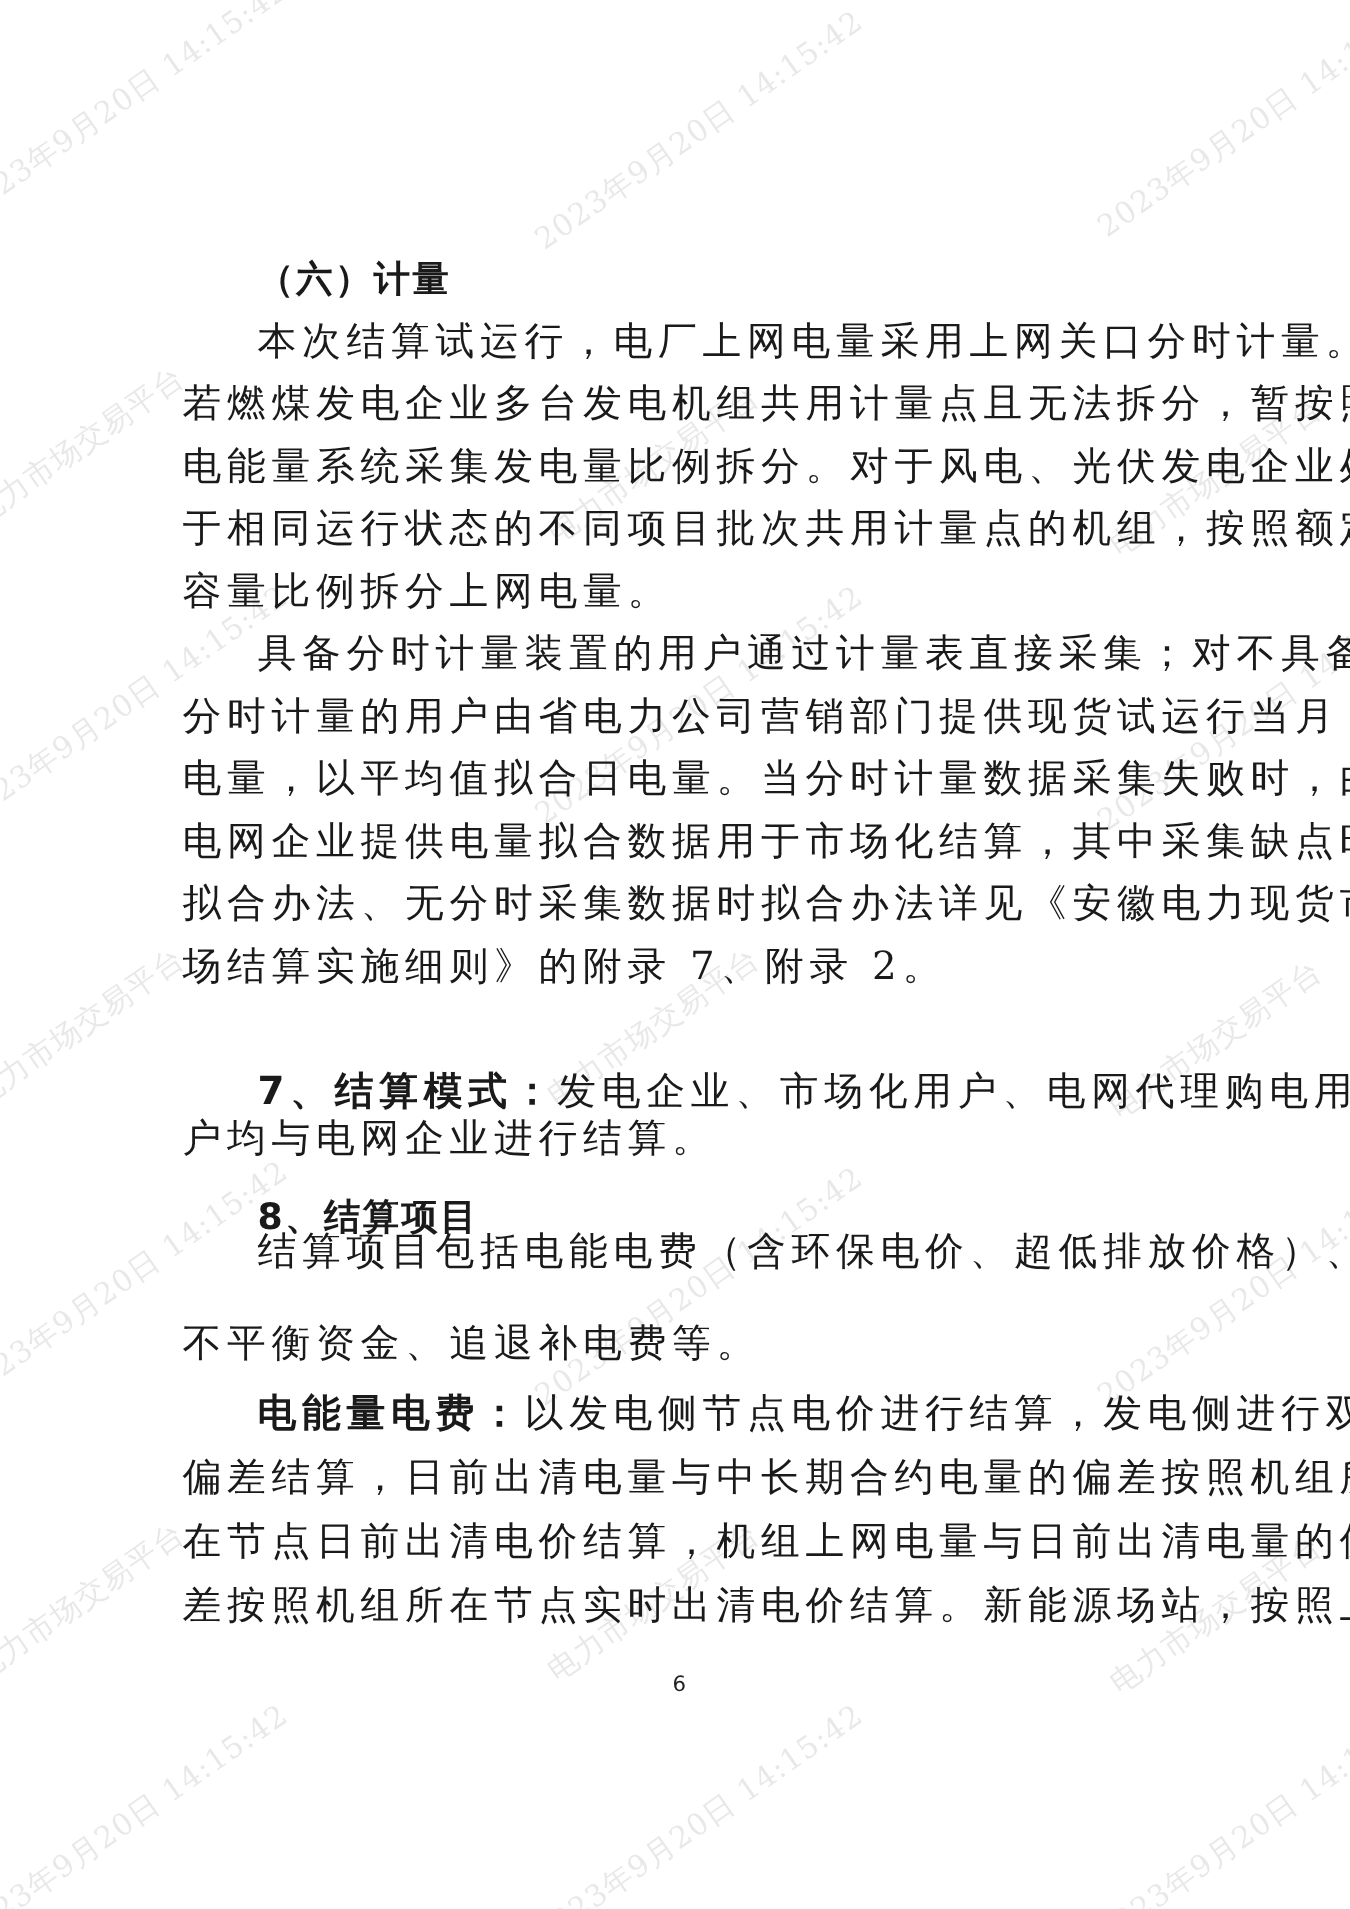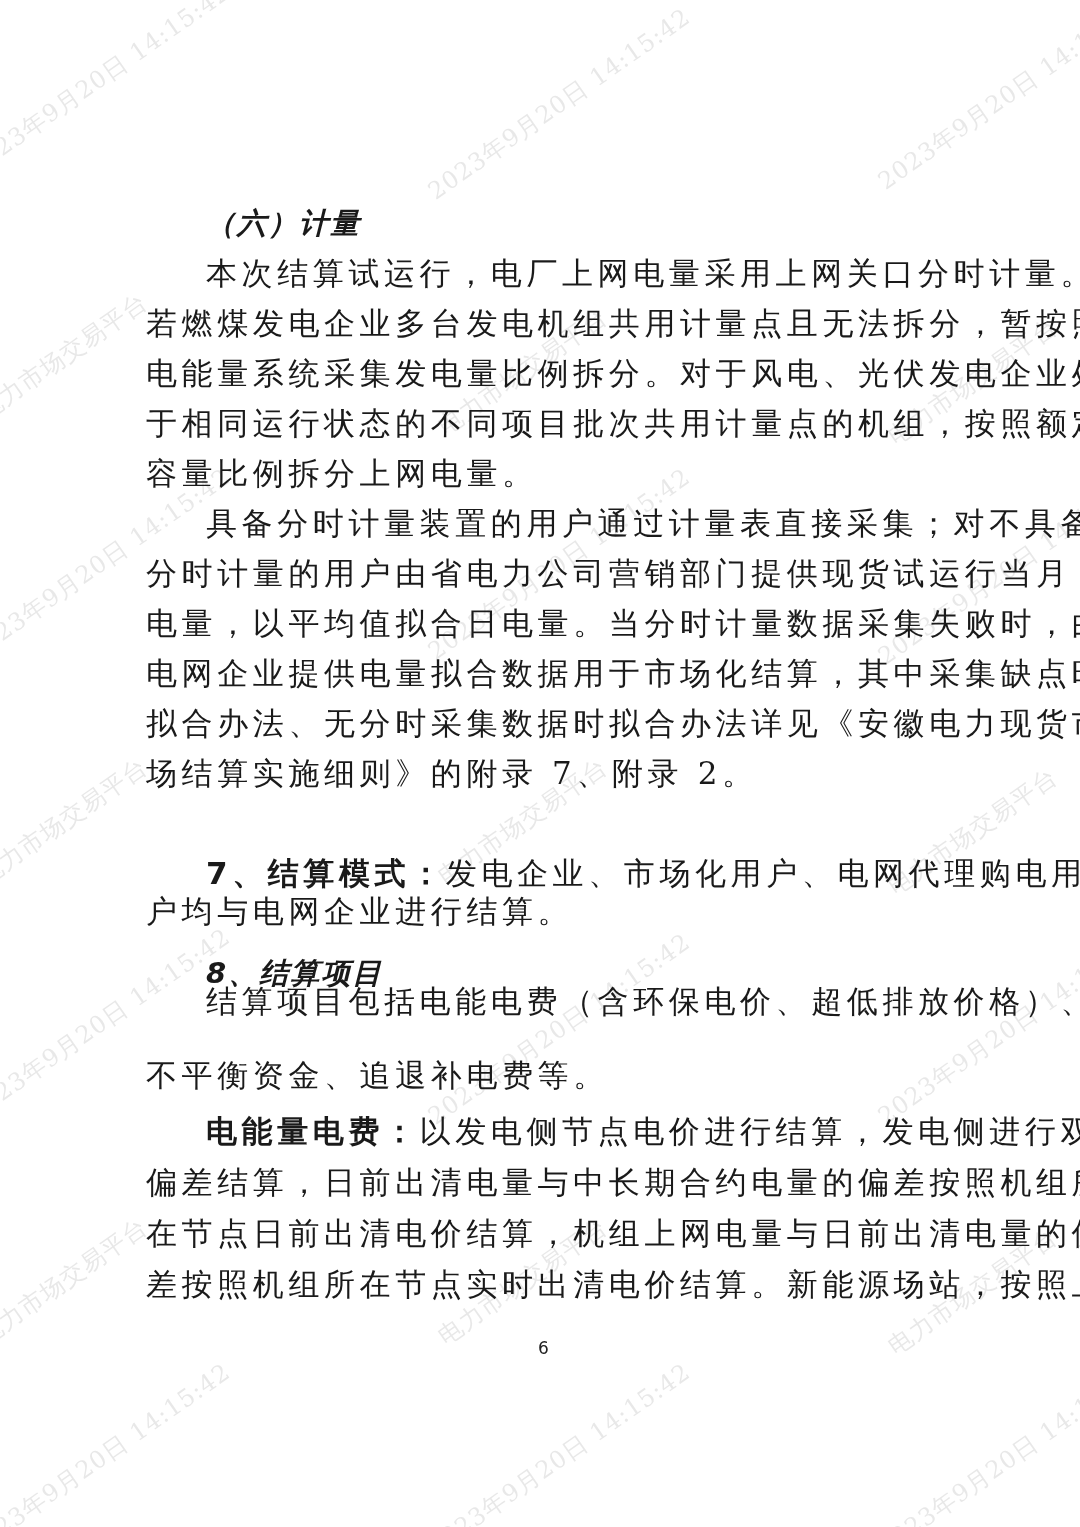--- a/index.html
+++ b/index.html
@@ -5,21 +5,21 @@
   html, body { margin: 0; padding: 0; background: #ffffff; }
   body { width: 1080px; height: 1527px; position: relative; overflow: hidden;
          font-family: "DejaVu Serif", "Liberation Serif", serif; color: #1a1a1a; }
   .page { position: absolute; left: 0; top: 0; width: 1080px; height: 1527px; }
   .wm { position: absolute; font-family: "DejaVu Serif", serif; font-size: 24px;
         color: rgba(150,150,150,0.22); transform: rotate(-35deg); transform-origin: left bottom;
         white-space: nowrap; pointer-events: none; letter-spacing: 1px; }
   .line { position: absolute; left: 146px; width: 800px; font-size: 31px; line-height: 50px;
           letter-spacing: 4.6px; white-space: nowrap; }
   .indent { left: 206px; text-align: center; }
-  .heading { font-family: "DejaVu Sans", sans-serif; font-weight: bold; font-size: 29px; left: 206px; letter-spacing: 2px; font-style: italic; }
+  .heading { font-family: "DejaVu Sans", sans-serif; font-weight: bold; font-size: 29px; left: 206px; letter-spacing: 2px; }
   .bold { font-family: "DejaVu Sans", sans-serif; font-weight: bold; }
   .pagenum { position: absolute; left: 538px; top: 1338px; font-family: "DejaVu Sans", sans-serif;
              font-size: 17px; color: #222; }
 </style>
 </head>
 <body>
 
 <div class="page">
 
   <div class="wm" style="left:-20px;top:150px;">2023年9月20日 14:15:42</div>

